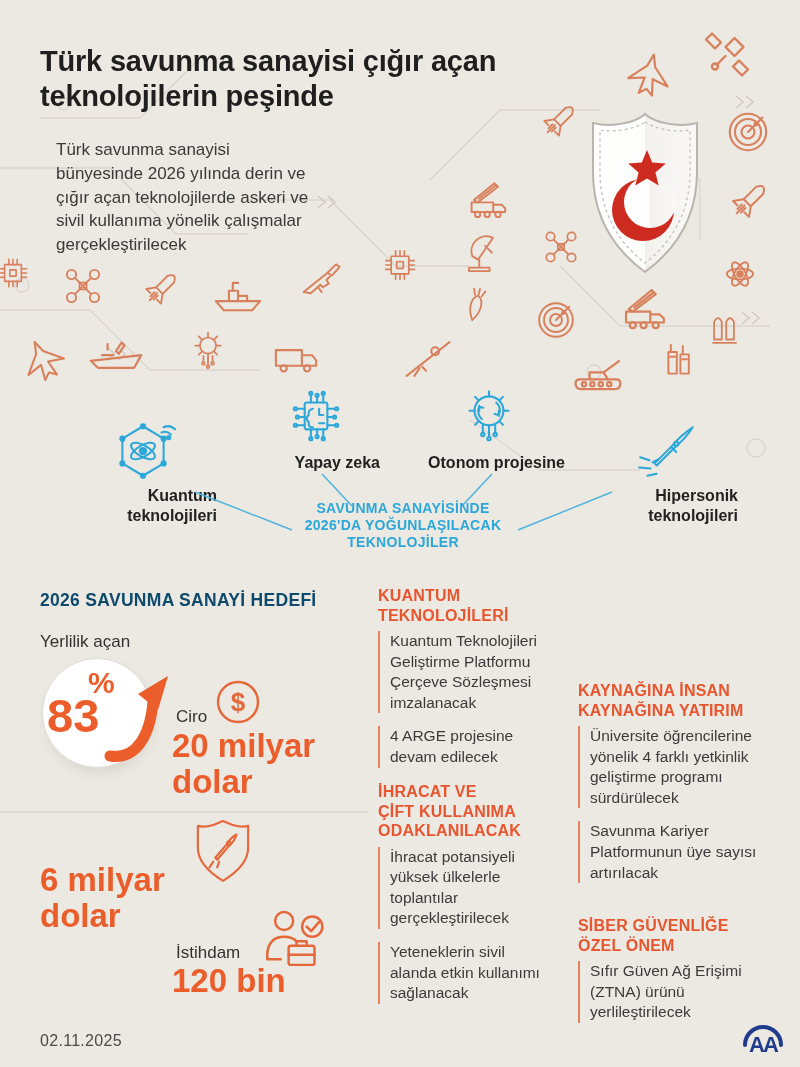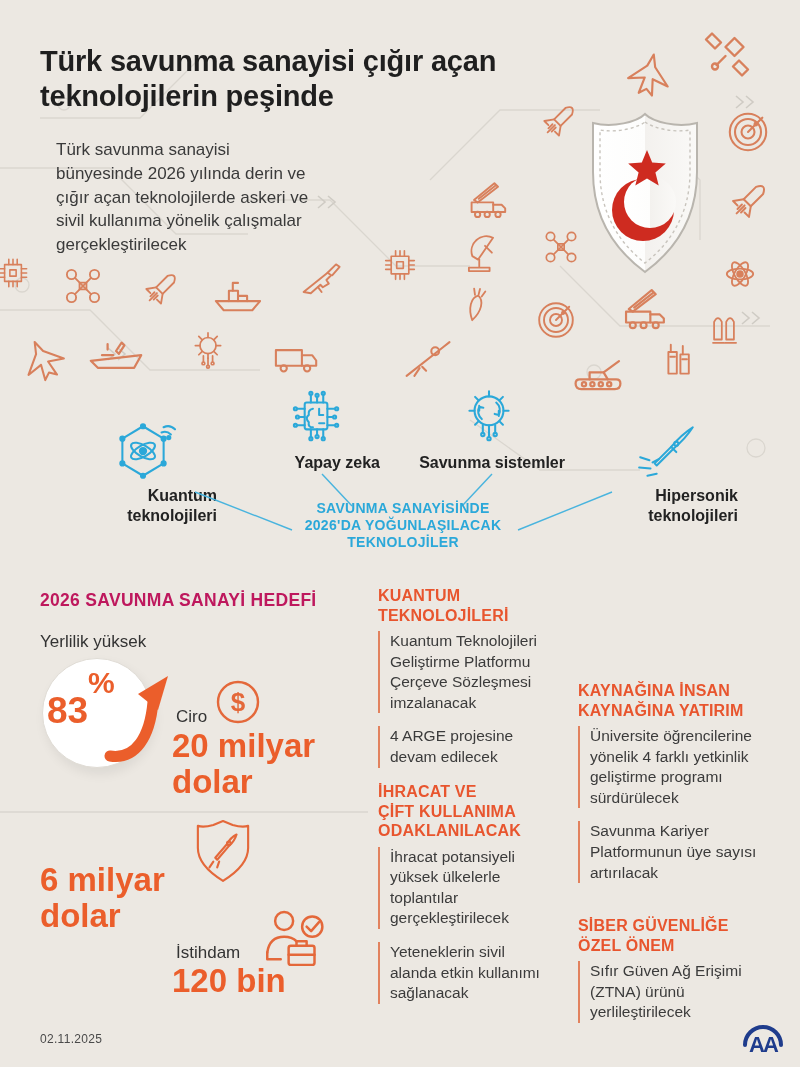--- a/index.html
+++ b/index.html
@@ -7,31 +7,31 @@
         font-family:"Liberation Sans",sans-serif;color:#262626;}
   .abs{position:absolute;}
   svg{display:block;}
   .dicon{position:absolute;color:#D8805C;}
   .bicon{position:absolute;color:#2BA8D9;}
   .pre{white-space:pre-line;}
   .title{font-size:29px;font-weight:800;line-height:1.22;color:#1F1F1F;letter-spacing:-0.2px;}
   .intro{font-size:17px;line-height:1.40;color:#3A3A3A;}
   .tech-label{font-size:16px;font-weight:700;color:#222;text-align:right;line-height:1.25;}
   .tech-heading{font-size:14px;font-weight:800;color:#2BA8D9;text-align:center;line-height:1.22;letter-spacing:0.3px;}
-  .goals-h{font-size:17.5px;font-weight:800;color:#be185d;letter-spacing:0.3px;}
+  .goals-h{font-size:17.5px;font-weight:800;color:#0c4a6e;letter-spacing:0.3px;}
   .goal-label{font-size:17px;color:#333;line-height:1.3;}
   .big-orange{font-size:33px;font-weight:800;color:#EB5E2B;line-height:1.08;}
   .pct-circle{width:108px;height:108px;border-radius:50%;background:#fff;border:1px solid #E0DCD5;
               box-shadow:3px 6px 12px rgba(0,0,0,0.07);}
   .pct-sign{font-size:30px;font-weight:800;color:#EB5E2B;}
-  .pct-val{font-size:37px;font-weight:800;color:#EB5E2B;line-height:1;}
+  .pct-val{font-size:47px;font-weight:800;color:#EB5E2B;line-height:1;}
   .sec h3{margin:0 0 6px 0;font-size:16px;font-weight:800;color:#E8552E;line-height:1.22;letter-spacing:0.2px;white-space:pre-line;}
   .sec .itm{margin:0 0 13px 0;font-size:15.5px;color:#3B3B3B;line-height:1.33;
             border-left:2px solid #E2825E;padding-left:10px;white-space:pre-line;}
-  .date{font-size:12px;color:#4A4A4A;letter-spacing:0.3px;}
+  .date{font-size:16px;color:#4A4A4A;letter-spacing:0.3px;}
 </style>
 </head>
 <body>
 
 <div class="page">
 
   <svg width="0" height="0" style="position:absolute">
     <defs>
       <g id="s-jet" fill="none" stroke="currentColor" stroke-width="1.6" stroke-linejoin="round" stroke-linecap="round">
         <path d="M20 3 L23 12 L35 24 L23 21 L25 33 L20 29 L15 33 L17 21 L5 24 L17 12 Z"></path>
@@ -340,39 +340,39 @@
   <svg class="bicon" style="left:456px;top:384px" width="66" height="66" viewBox="0 0 64 64">
       <use href="#b-gear"></use>
     </svg>
   <svg class="bicon" style="left:634px;top:418px" width="66" height="66" viewBox="0 0 64 64">
       <use href="#b-missile"></use>
     </svg>
 
   <div class="abs tech-label pre" style="left:72px;top:486px;width:145px">Kuantum
 teknolojileri</div>
   <div class="abs tech-label" style="left:250px;top:453px;width:130px">Yapay zeka</div>
-  <div class="abs tech-label" style="left:415px;top:453px;width:150px">Savunma sistemler</div>
+  <div class="abs tech-label" style="left:415px;top:453px;width:150px">Otonom projesine</div>
   <div class="abs tech-label pre" style="left:598px;top:486px;width:140px">Hipersonik
 teknolojileri</div>
 
   <svg class="abs" style="left:0;top:400px" width="800" height="200">
     <g stroke="#49B4DE" stroke-width="1.4">
       <line x1="195" y1="92" x2="292" y2="130"></line>
       <line x1="322" y1="74" x2="352" y2="106"></line>
       <line x1="492" y1="74" x2="462" y2="106"></line>
       <line x1="612" y1="92" x2="518" y2="130"></line>
     </g>
   </svg>
 
   <div class="abs tech-heading pre" style="left:278px;top:500px;width:250px">SAVUNMA SANAYİSİNDE
 2026'DA YOĞUNLAŞILACAK
 TEKNOLOJİLER</div>
 
   <div class="abs goals-h" style="left:40px;top:590px">2026 SAVUNMA SANAYİ HEDEFİ</div>
-  <div class="abs goal-label" style="left:40px;top:631px">Yerlilik yüksek</div>
+  <div class="abs goal-label" style="left:40px;top:631px">Yerlilik açan</div>
 
   <div class="abs pct-circle" style="left:42px;top:658px"></div>
   <div class="abs pct-sign" style="left:88px;top:666px">%</div>
   <div class="abs pct-val" style="left:47px;top:692px">83</div>
   <svg class="abs" style="left:102px;top:664px" width="66" height="100" viewBox="0 0 66 100">
     <path d="M8 92 C34 96 48 72 51 38" fill="none" stroke="#EB5E2B" stroke-width="11" stroke-linecap="round"></path>
     <polygon points="36,30 66,12 56,46" fill="#EB5E2B"></polygon>
   </svg>
 
   <div class="abs goal-label" style="left:176px;top:706px">Ciro</div>

